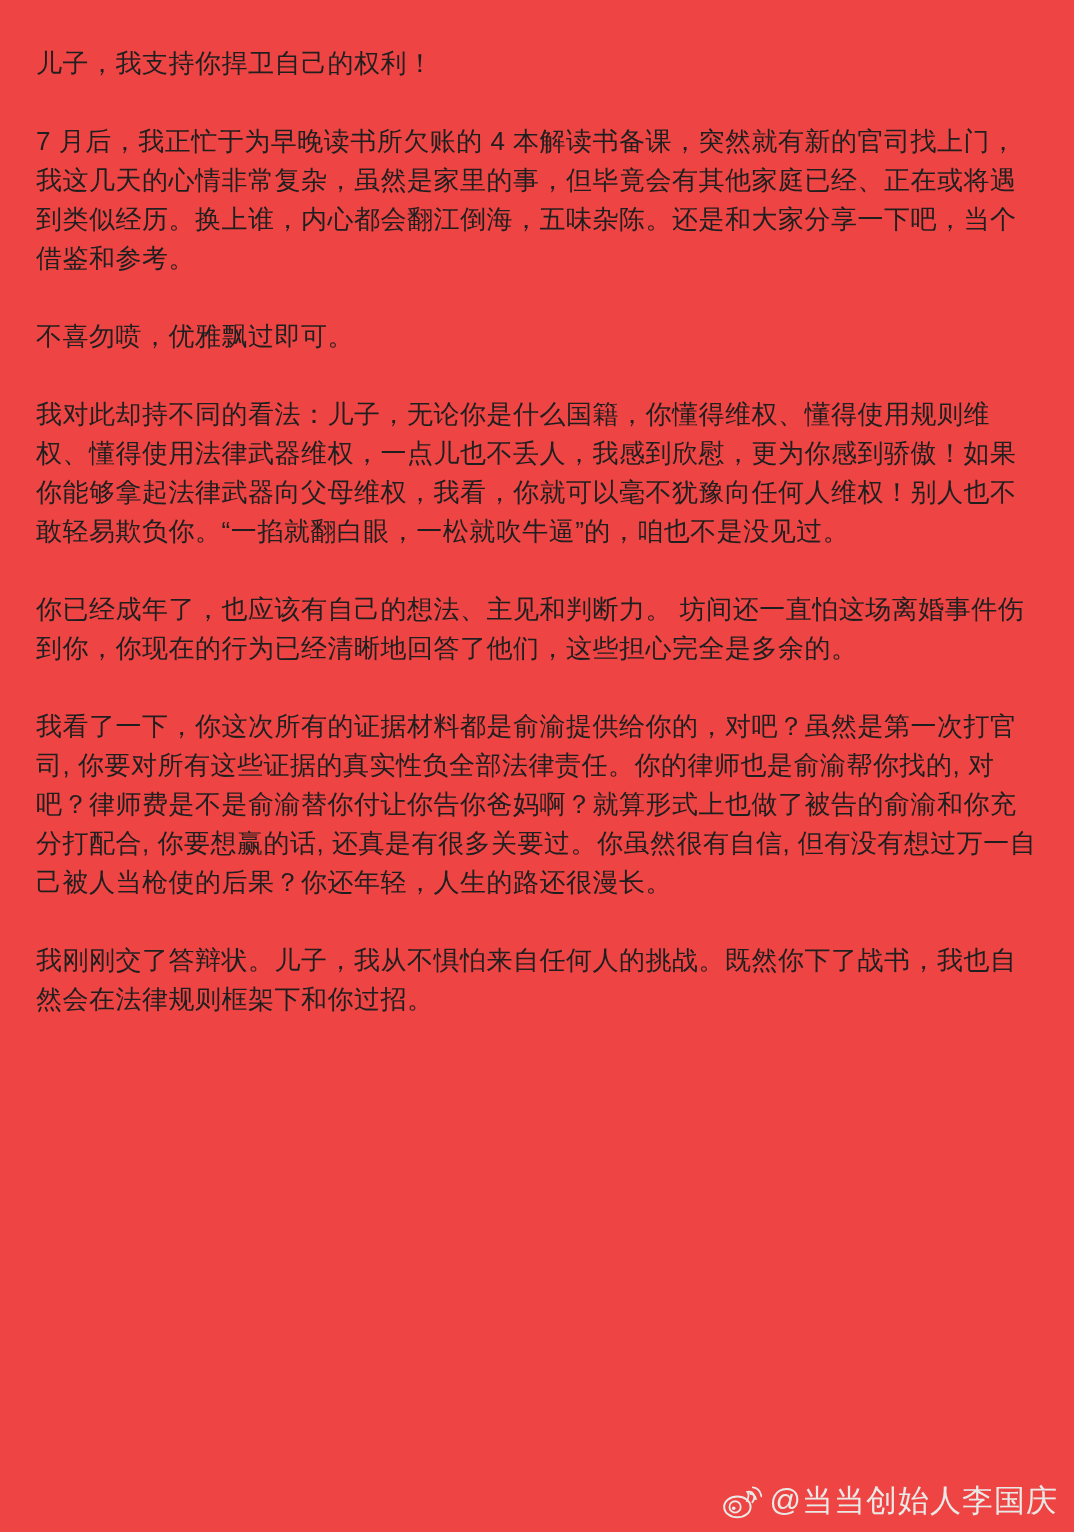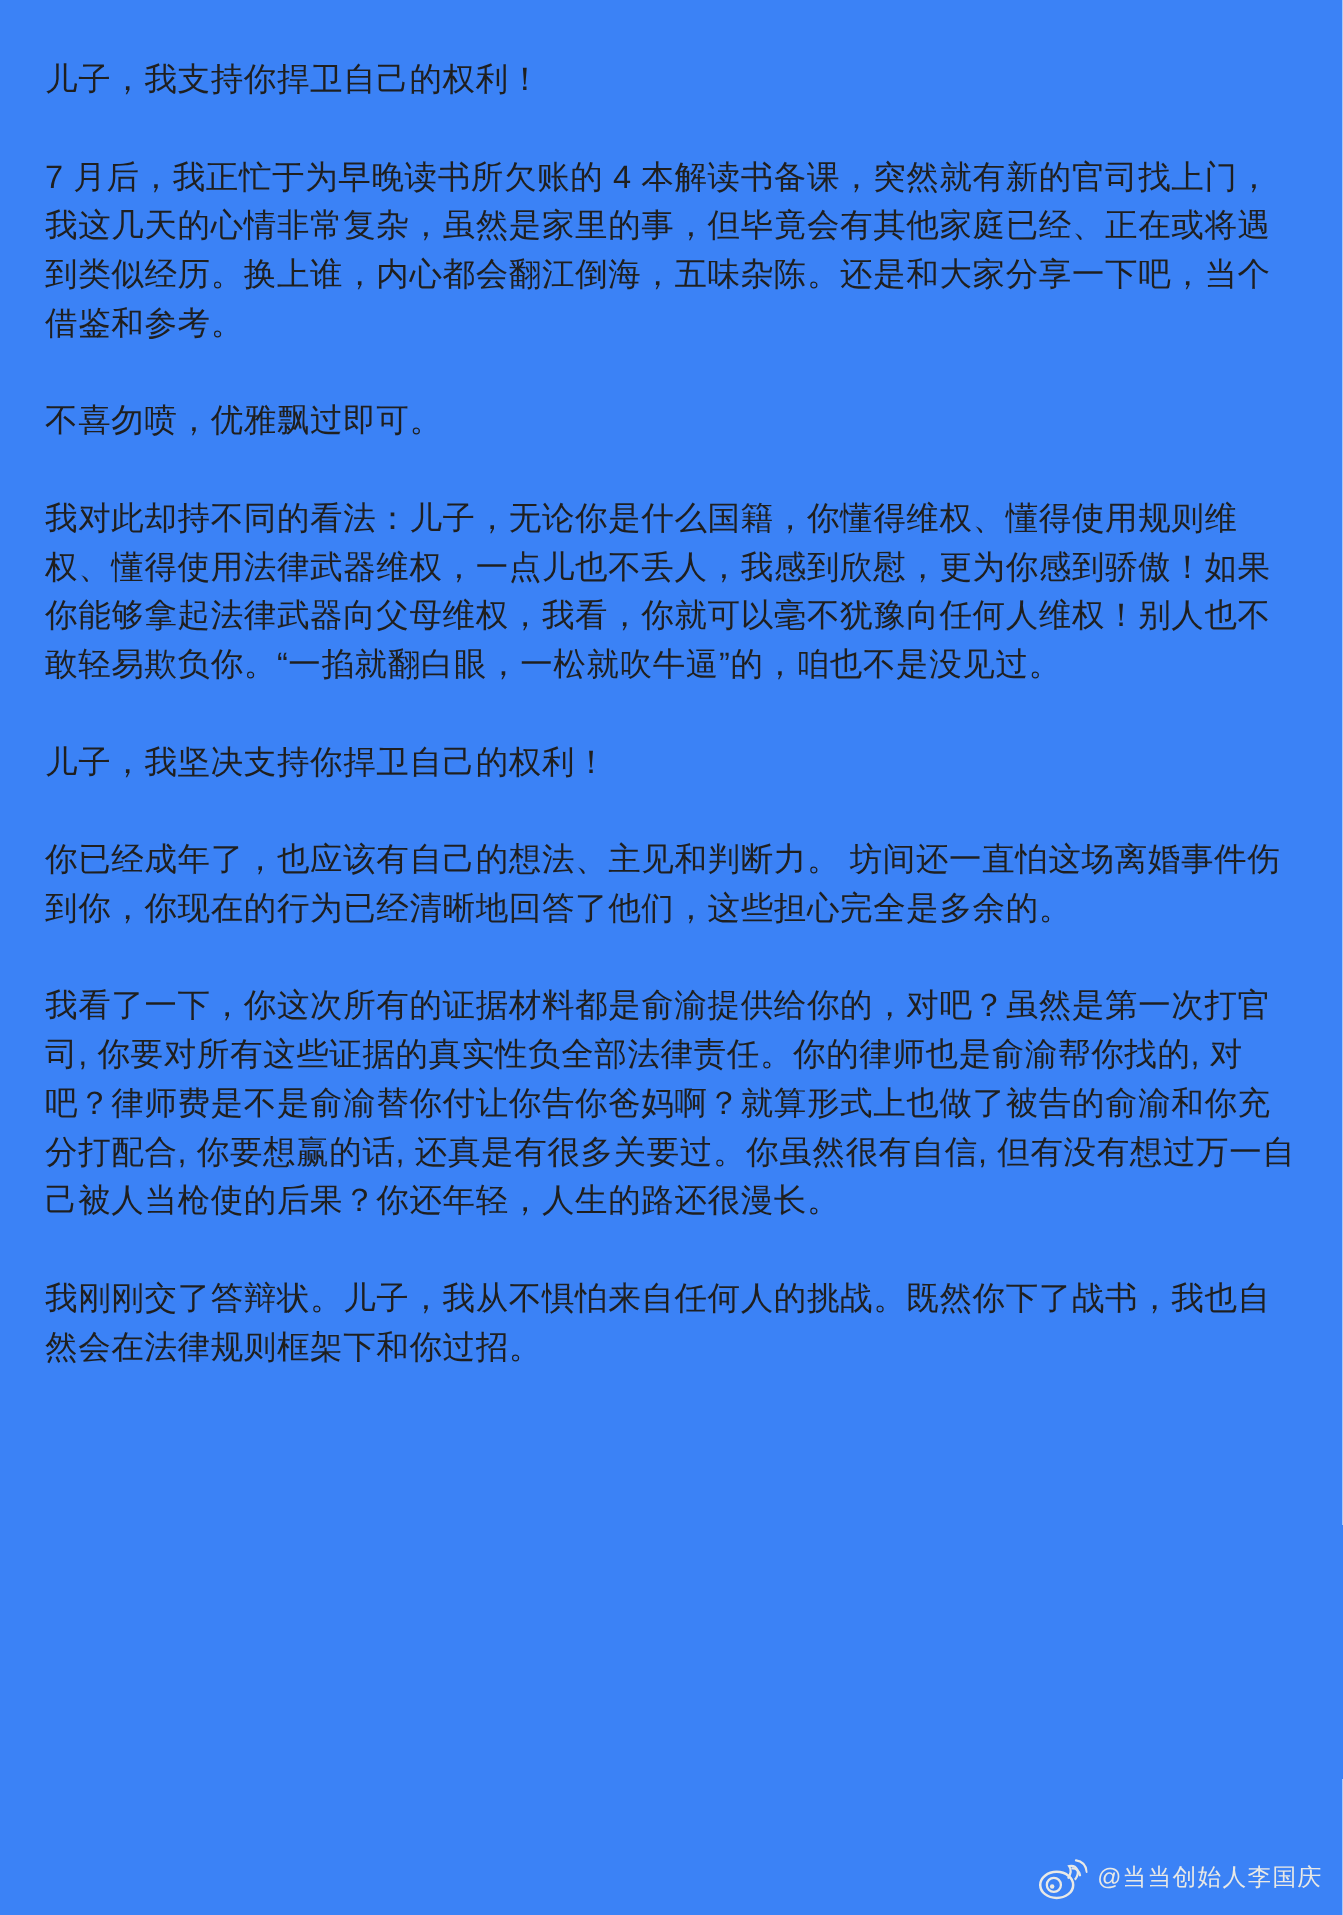--- a/index.html
+++ b/index.html
@@ -1,19 +1,19 @@
 <!DOCTYPE html>
 <html><head>
 <meta charset="utf-8">
 <style>
   html, body { margin: 0; padding: 0; background: #ffffff; }
   .page {
     width: 1074px;
     height: 1532px;
-    background: #3b82f6;
+    background: #ef4444;
     position: relative;
     overflow: hidden;
     font-family: "Liberation Sans", "DejaVu Sans", sans-serif;
   }
   .content {
     padding: 44px 36px 0 36px;
     color: #1f1f1f;
     font-size: 26px;
     line-height: 39px;
     letter-spacing: 0.5px;
@@ -24,36 +24,35 @@
     word-break: break-all;
   }
   .watermark {
     position: absolute;
     right: 16px;
     bottom: 10px;
     display: flex;
     align-items: center;
     gap: 8px;
     color: #e9e9e6;
-    font-size: 19px;
+    font-size: 31px;
     letter-spacing: 1px;
     user-select: none;
   }
   .watermark svg { display: block; }
 </style>
 </head>
 <body>
 
 <div class="page">
   <div class="content">
     <p>儿子，我支持你捍卫自己的权利！</p>
     <p>7 月后，我正忙于为早晚读书所欠账的 4 本解读书备课，突然就有新的官司找上门，我这几天的心情非常复杂，虽然是家里的事，但毕竟会有其他家庭已经、正在或将遇到类似经历。换上谁，内心都会翻江倒海，五味杂陈。还是和大家分享一下吧，当个借鉴和参考。</p>
     <p>不喜勿喷，优雅飘过即可。</p>
     <p>我对此却持不同的看法：儿子，无论你是什么国籍，你懂得维权、懂得使用规则维权、懂得使用法律武器维权，一点儿也不丢人，我感到欣慰，更为你感到骄傲！如果你能够拿起法律武器向父母维权，我看，你就可以毫不犹豫向任何人维权！别人也不敢轻易欺负你。“一掐就翻白眼，一松就吹牛逼”的，咱也不是没见过。</p>
-    <p>儿子，我坚决支持你捍卫自己的权利！</p>
     <p>你已经成年了，也应该有自己的想法、主见和判断力。 坊间还一直怕这场离婚事件伤到你，你现在的行为已经清晰地回答了他们，这些担心完全是多余的。</p>
     <p>我看了一下，你这次所有的证据材料都是俞渝提供给你的，对吧？虽然是第一次打官司, 你要对所有这些证据的真实性负全部法律责任。你的律师也是俞渝帮你找的, 对吧？律师费是不是俞渝替你付让你告你爸妈啊？就算形式上也做了被告的俞渝和你充分打配合, 你要想赢的话, 还真是有很多关要过。你虽然很有自信, 但有没有想过万一自己被人当枪使的后果？你还年轻，人生的路还很漫长。</p>
     <p>我刚刚交了答辩状。儿子，我从不惧怕来自任何人的挑战。既然你下了战书，我也自然会在法律规则框架下和你过招。</p>
 
   </div>
 
   <div class="watermark">
     <span>
       <svg width="42" height="40" viewBox="0 0 46 44" fill="none">
         <ellipse cx="19" cy="28.5" rx="14.5" ry="11.5" stroke="#e9e9e6" stroke-width="2.2"></ellipse>

